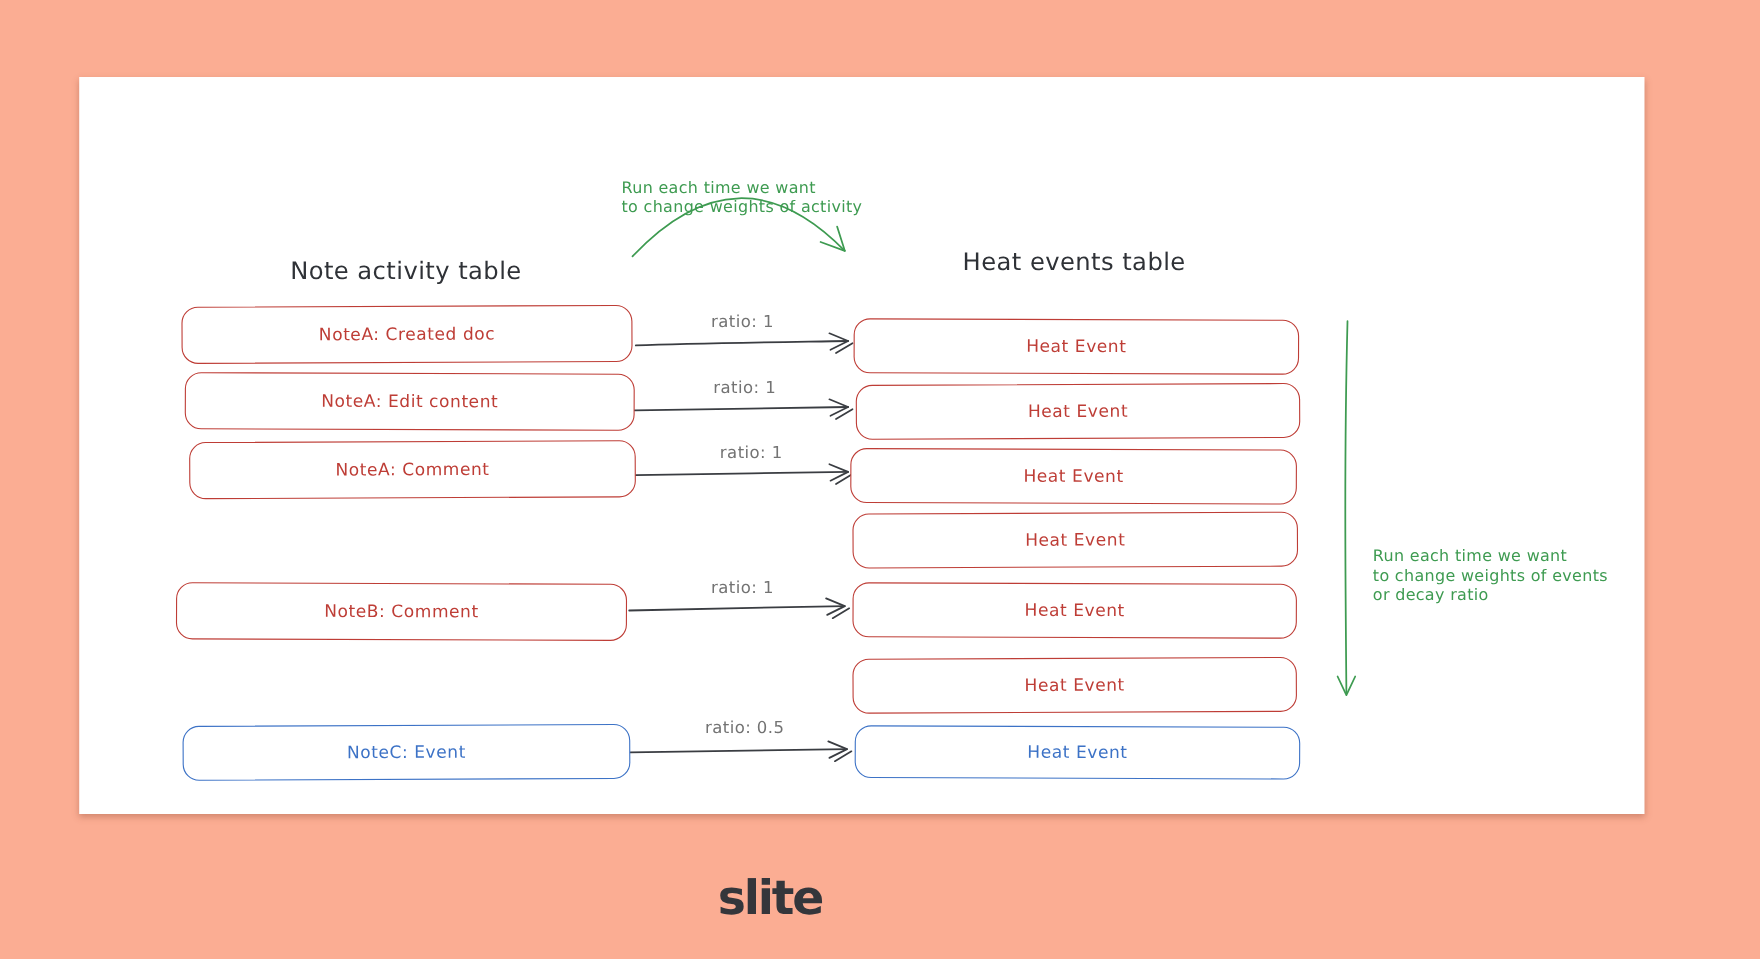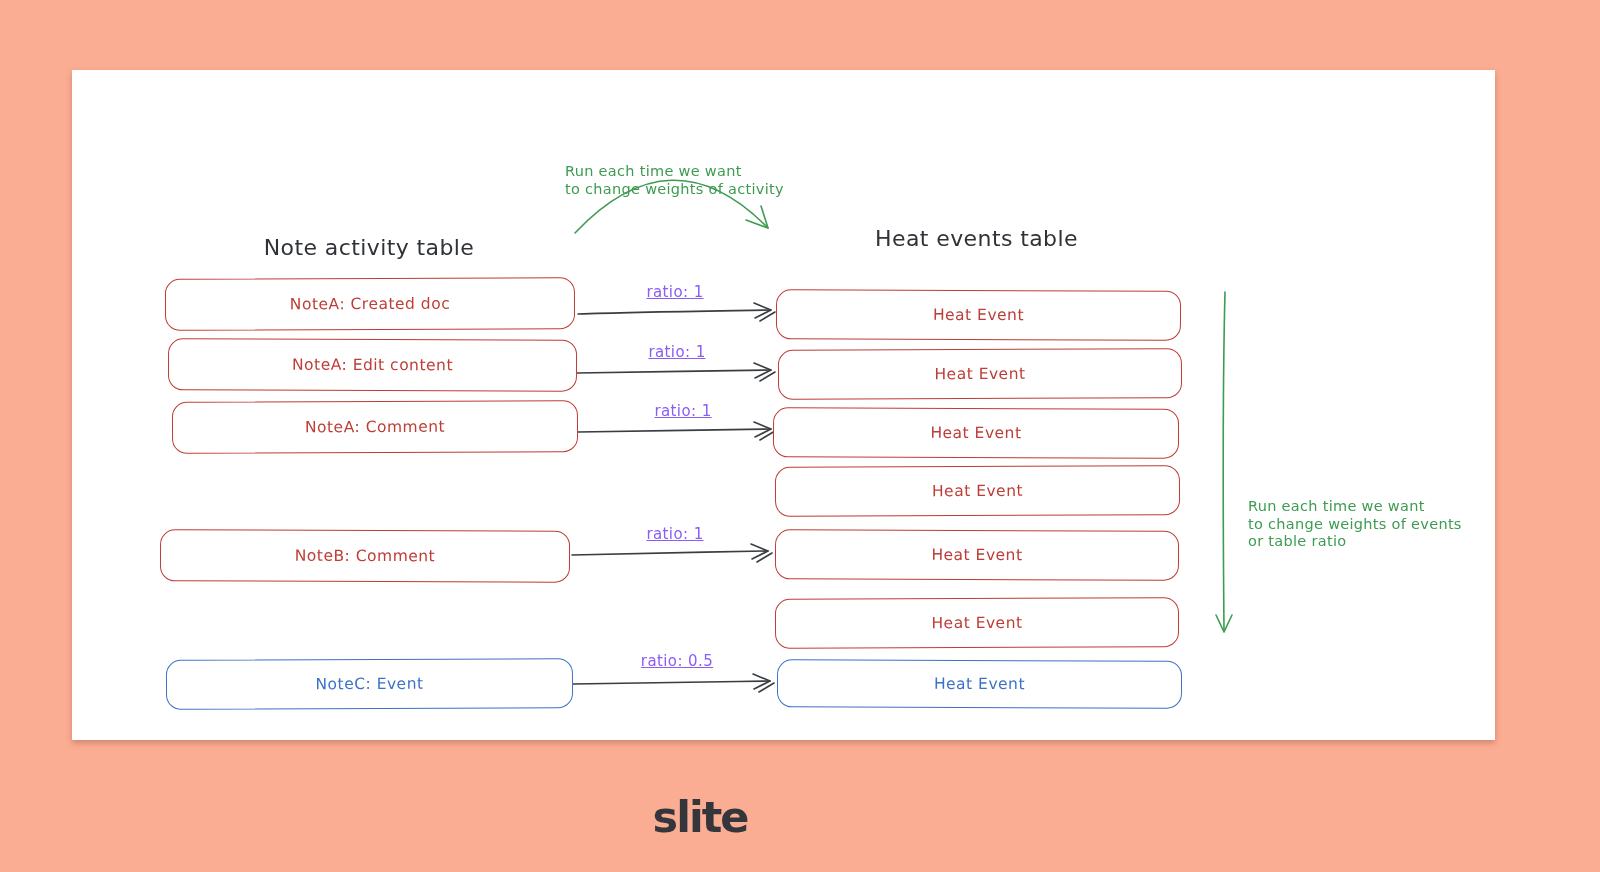--- a/index.html
+++ b/index.html
@@ -23,21 +23,21 @@
     position:absolute;display:flex;align-items:center;justify-content:center;
     border:1.7px solid;border-radius:15px;background:#FFFFFF;
     font-size:15.5px;letter-spacing:0.5px;
   }
   .node.red{border-color:#BE3D36;color:#BE3D36;}
   .node.blue{border-color:#3C72C6;color:#3C72C6;}
   .n-tilt-a{transform:rotate(-0.25deg);}
   .n-tilt-b{transform:rotate(0.2deg);}
   .ratio-label{
     position:absolute;width:194px;text-align:center;
-    font-size:15px;color:#8b5cf6;letter-spacing:0.4px;text-decoration:underline;
+    font-size:15px;color:#737373;letter-spacing:0.4px;
   }
   .annotation{
     position:absolute;font-size:14.5px;line-height:17.5px;
     color:#3E9B51;letter-spacing:0.3px;margin-top:31px;
   }
   .brand{
     position:absolute;left:0;top:792px;width:1400px;text-align:center;
     font-size:43px;font-weight:700;color:#34363B;letter-spacing:-2px;
   }
 </style>
@@ -92,18 +92,18 @@
   <div class="ratio-label" style="left:506px;top:455px;">ratio: 1</div>
   <div class="ratio-label" style="left:508px;top:582px;">ratio: 0.5</div>
 
   <div class="annotation" style="left:493px;top:62px;">
     <div>Run each time we want</div>
     <div>to change weights of activity</div>
   </div>
   <div class="annotation" style="left:1176px;top:397px;">
     <div>Run each time we want</div>
     <div>to change weights of events</div>
-    <div>or table ratio</div>
+    <div>or decay ratio</div>
   </div>
 
 </div>
 
 <div class="brand">slite</div>
 
 </body></html>

